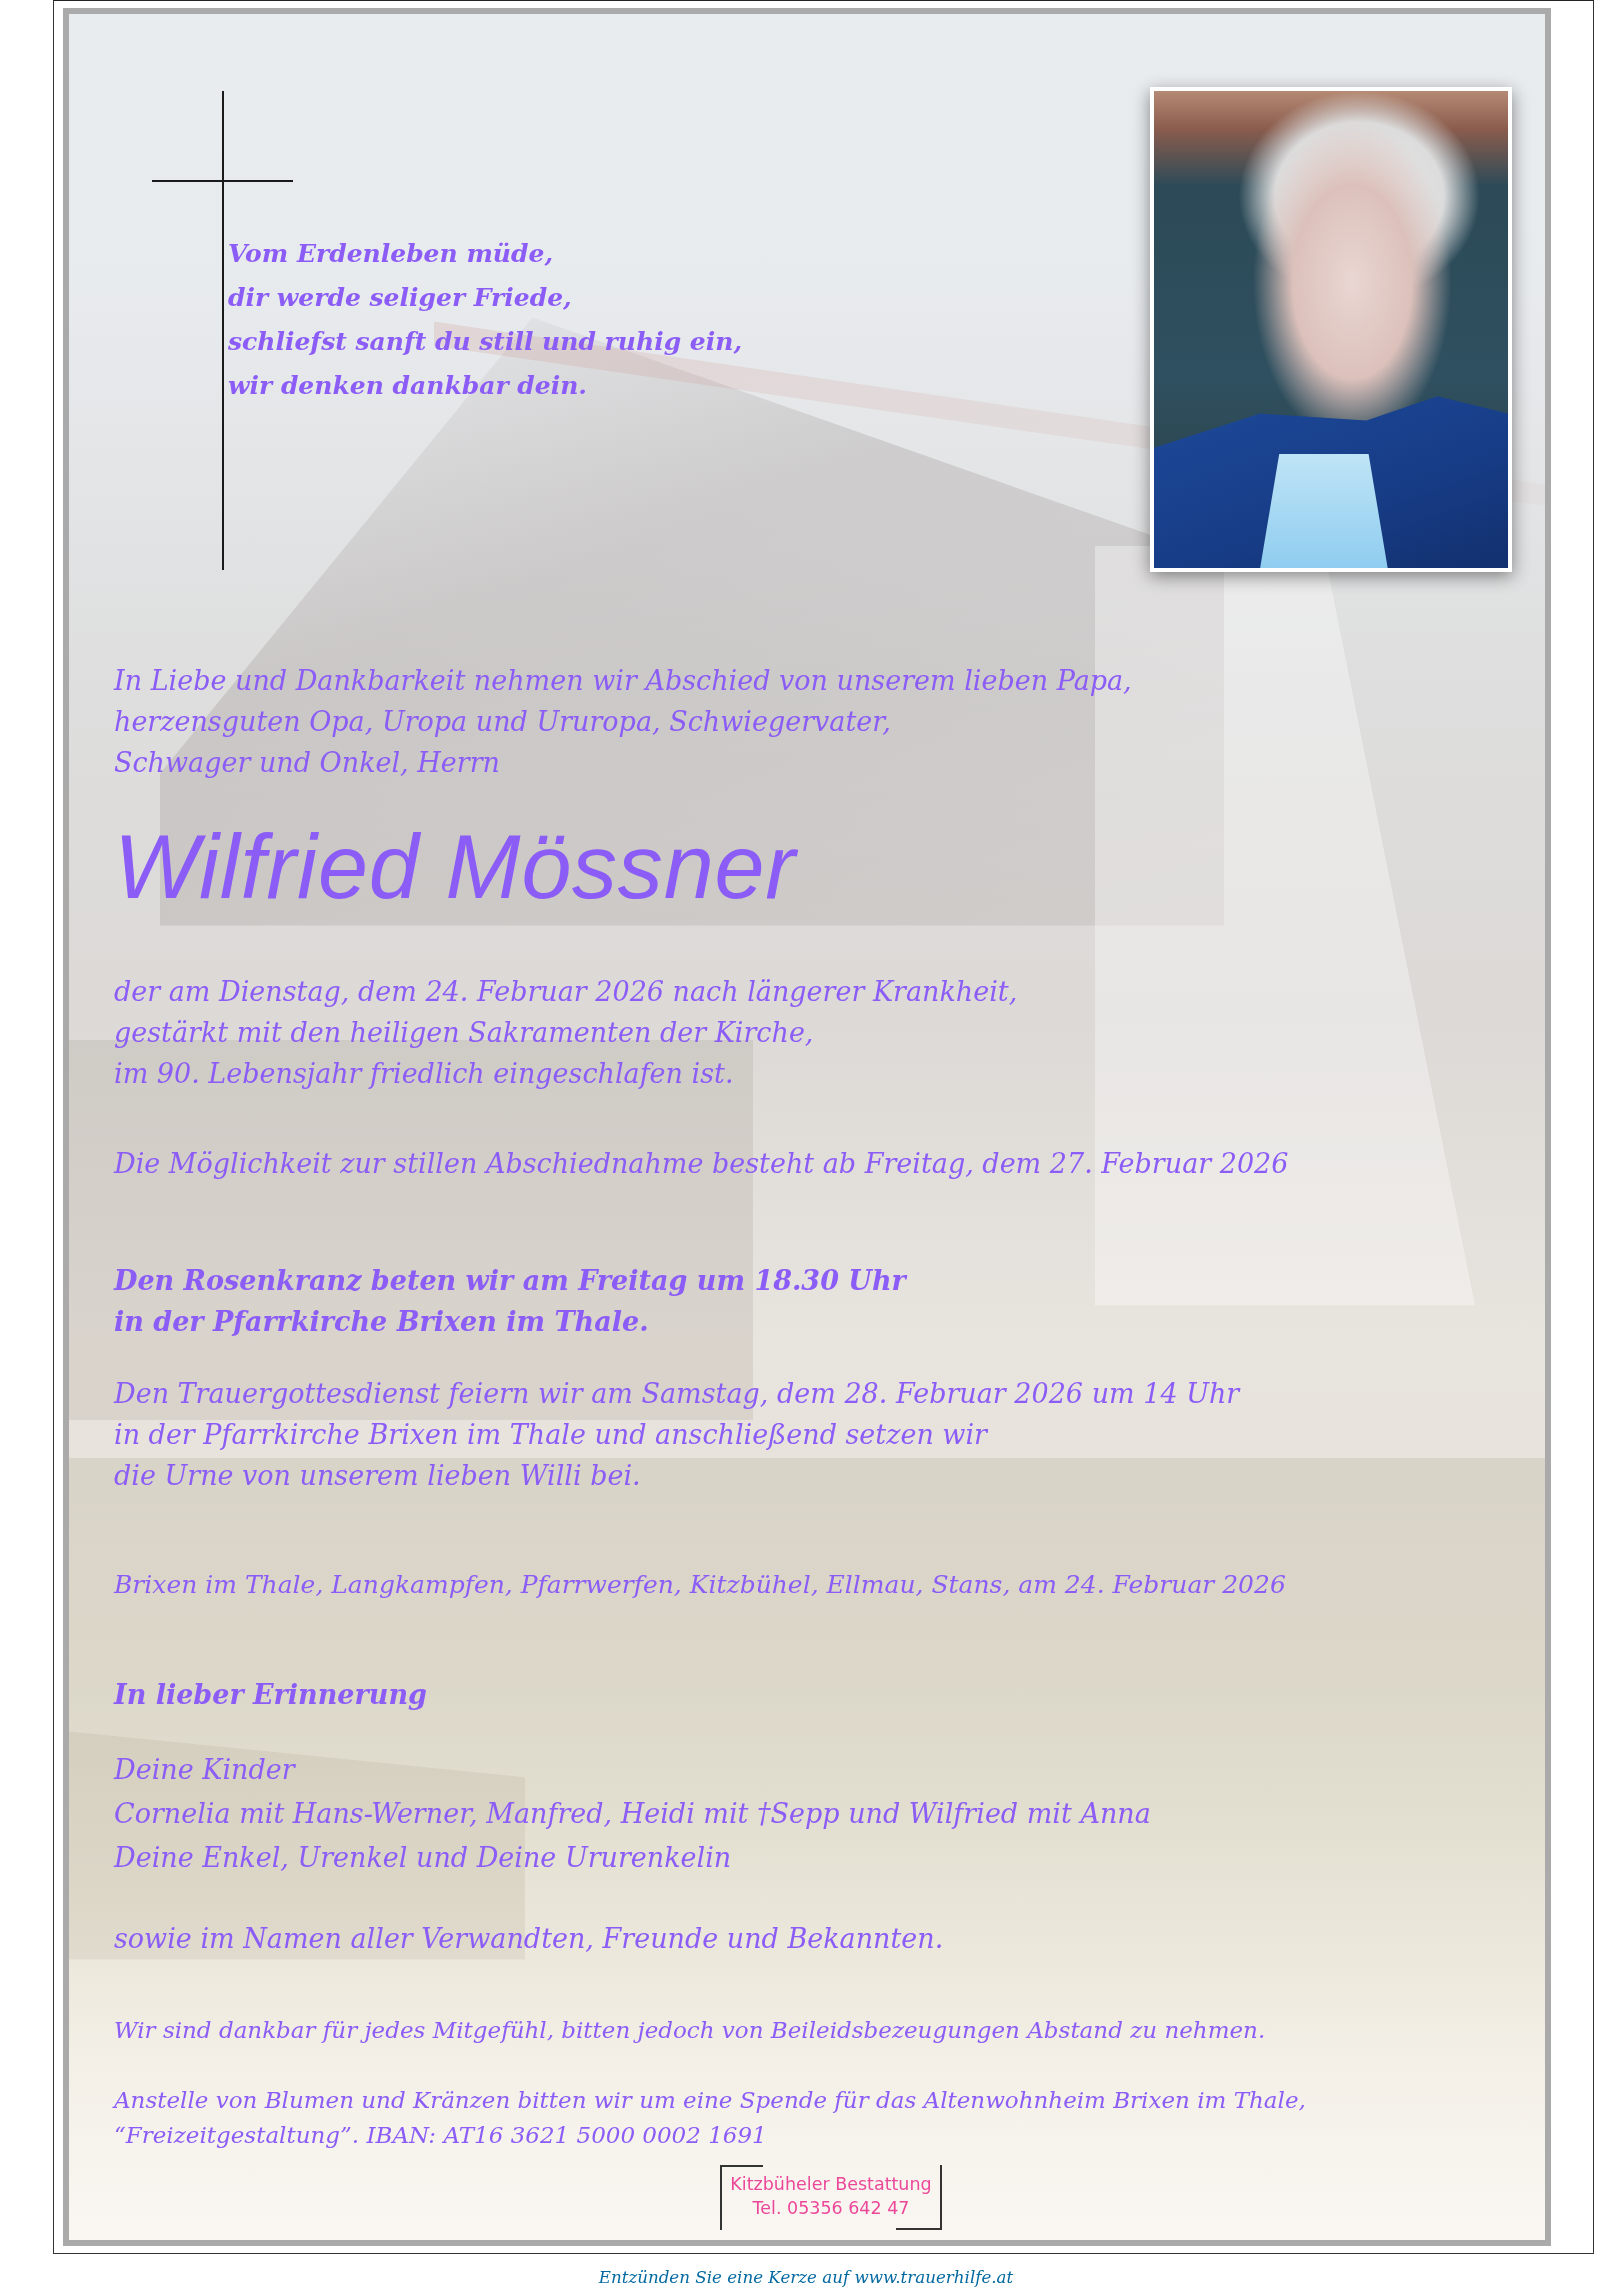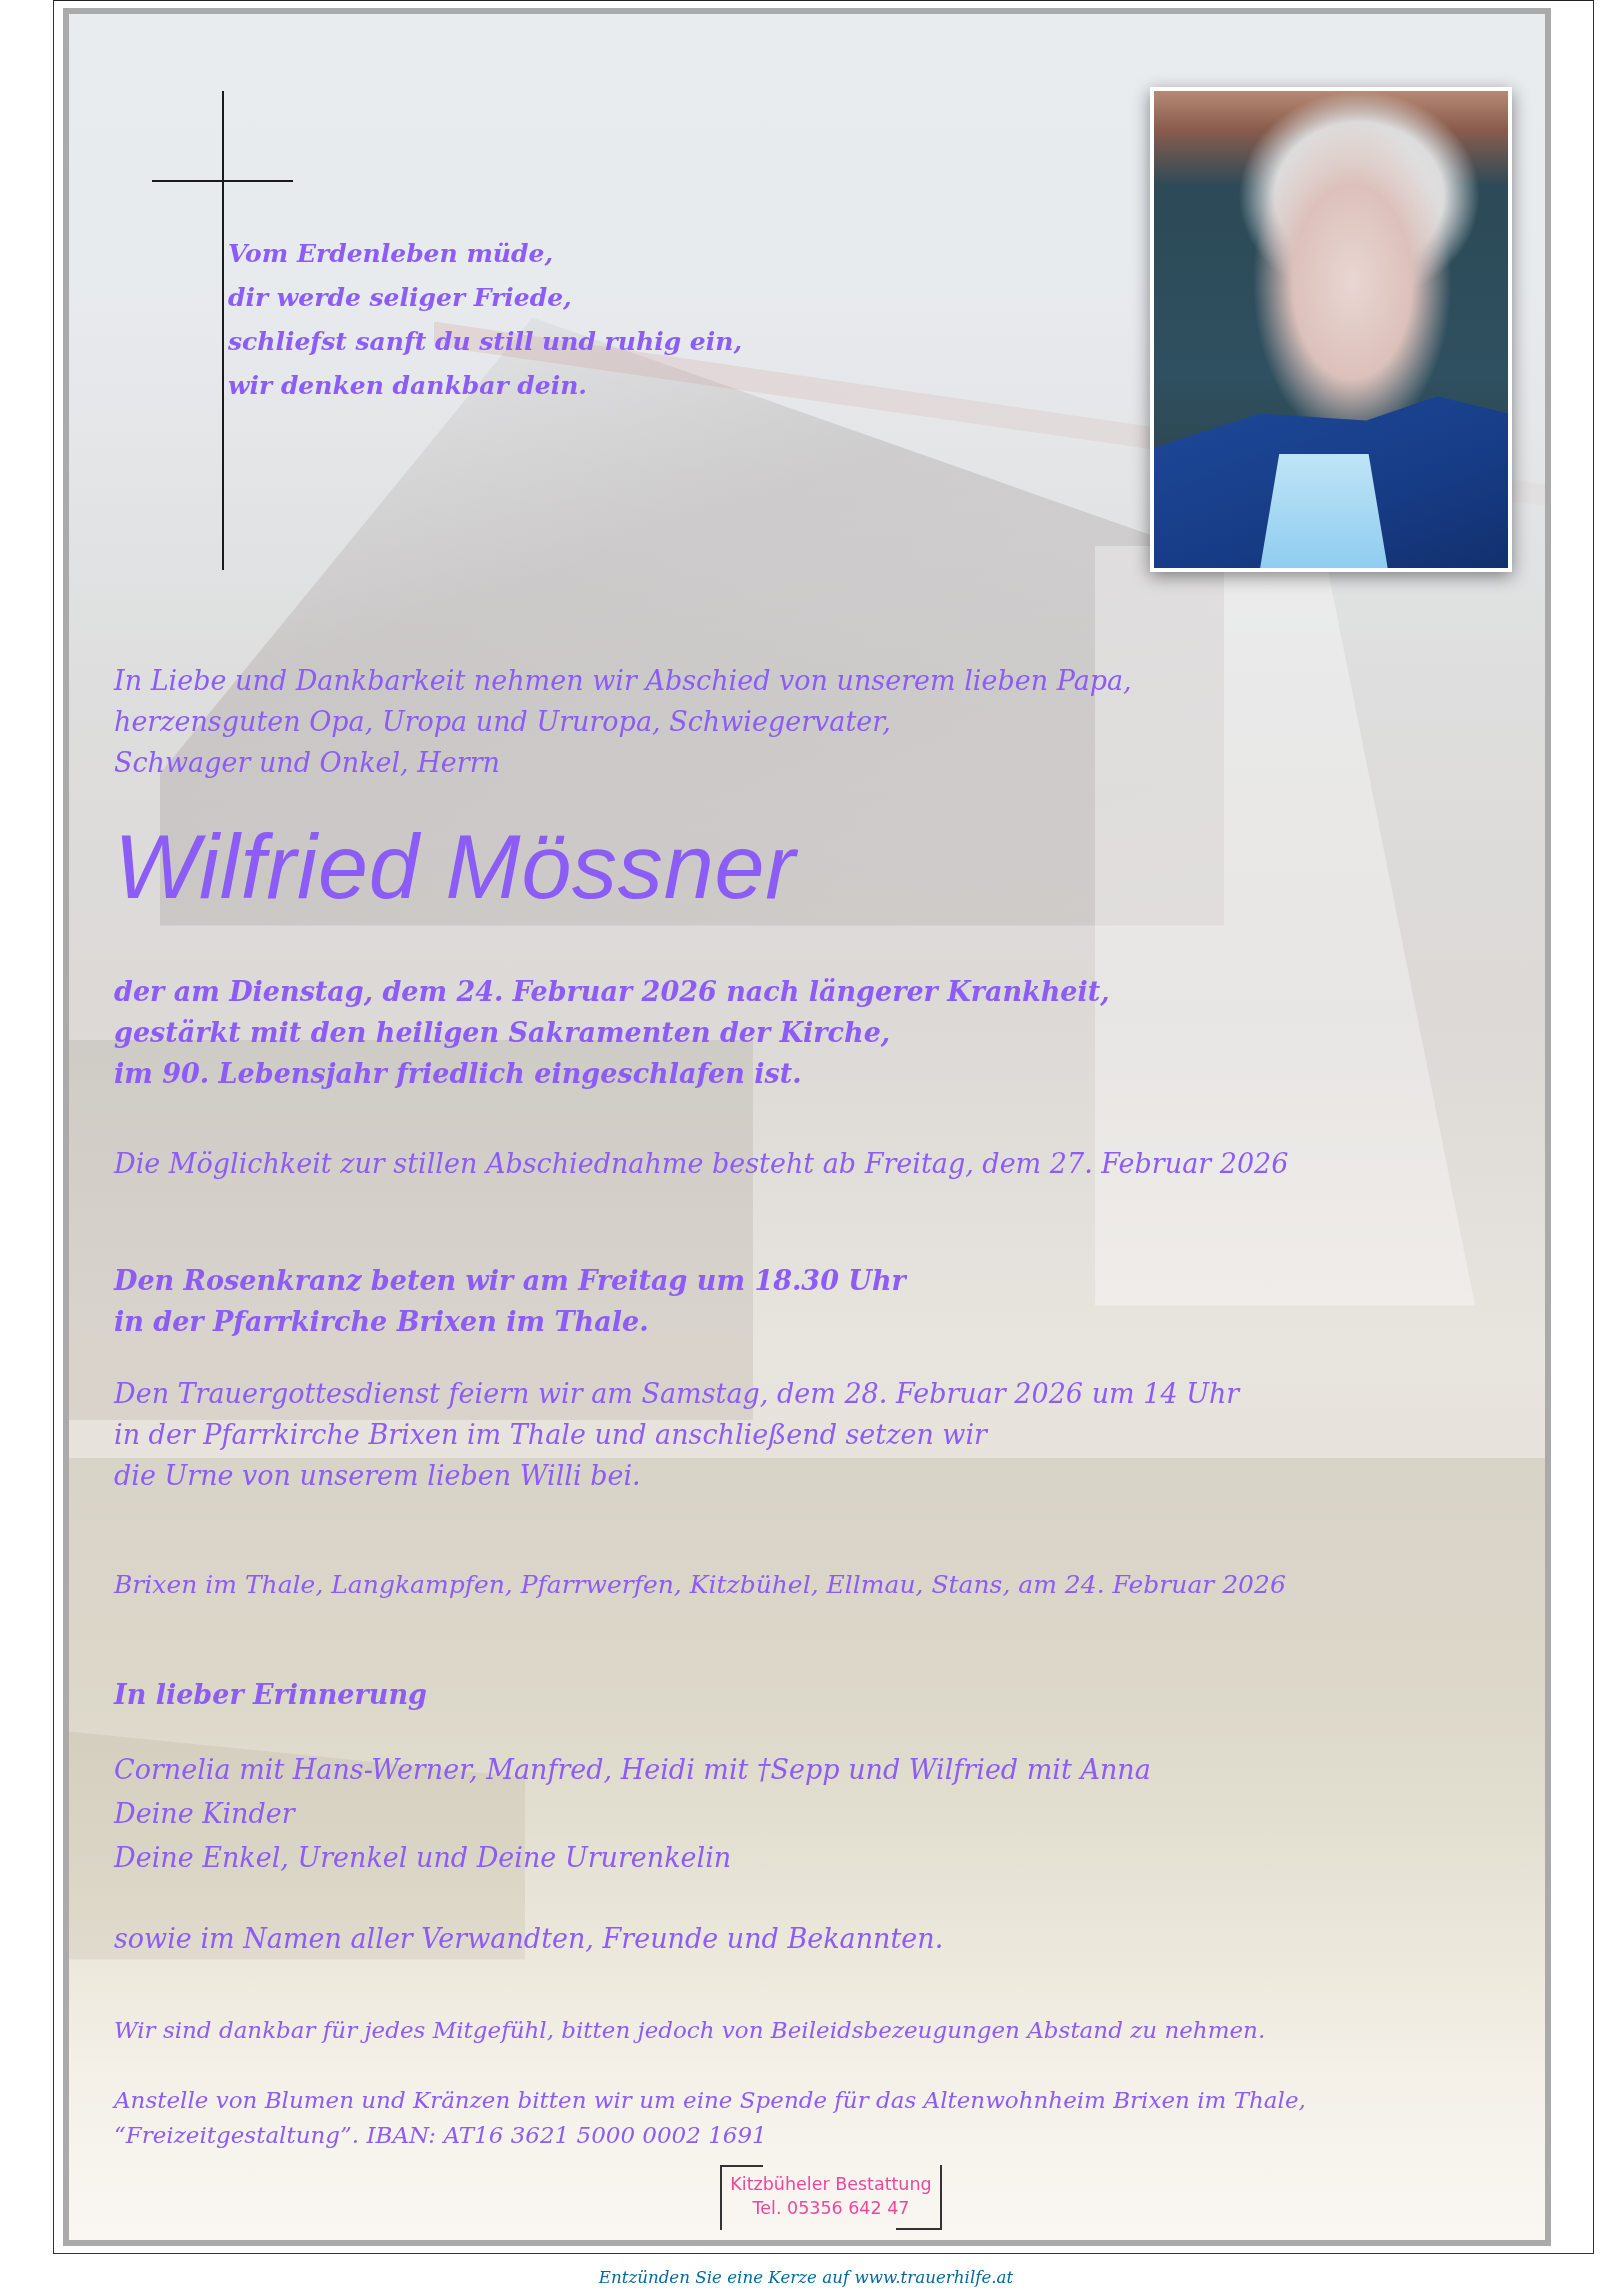--- a/index.html
+++ b/index.html
@@ -26,21 +26,21 @@
       radial-gradient(ellipse 28% 34% at 56% 40%, #e9d6d2 0%, #dcc1bb 60%, rgba(220,190,180,0) 100%),
       radial-gradient(ellipse 34% 22% at 58% 22%, #ececec 0%, #dcdcdc 70%, rgba(220,220,220,0) 100%),
       linear-gradient(180deg, #b58a74 0%, #8a5c4d 8%, #2c4a57 20%, #2f5060 60%, #2a3c40 100%); }
   .photo .jacket { position:absolute; left:0; bottom:0; width:100%; height:36%; background:linear-gradient(160deg,#1d4a9a,#173c86 60%,#12306e); clip-path:polygon(0 30%, 30% 10%, 60% 14%, 80% 0%, 100% 10%, 100% 100%, 0 100%); }
   .photo .shirt { position:absolute; left:30%; bottom:0; width:36%; height:24%; background:linear-gradient(180deg,#bfe4f6,#8fcdf0); clip-path:polygon(15% 0, 85% 0, 100% 100%, 0 100%); }
 
   .text { position:absolute; left:0; width:100%; text-align:left; color:#8b5cf6; font-family:"DejaVu Serif", serif; font-style:italic; }
   .poem { top:232px; left:228px; width:912px; font-size:25px; line-height:44px; font-weight:bold; }
   .intro { top:660px; left:114px; width:1444px; font-size:27px; line-height:41px; }
   .name { top:806px; left:114px; width:1444px; font-size:90px; line-height:122px; font-family:Liberation Sans, sans-serif; font-style:italic; letter-spacing:0.8px; }
-  .passing { top:971px; left:114px; width:1444px; font-size:27px; line-height:41px;font-weight:bold; }
+  .passing { top:971px; left:114px; width:1444px; font-size:27px; line-height:41px; }
   .viewing { top:1143px; left:114px; width:1444px; font-size:27px; line-height:41px; }
   .rosary { top:1260px; left:114px; width:1444px; font-size:27px; line-height:41px;font-weight:bold; }
   .service { top:1373px; left:114px; width:1444px; font-size:27px; line-height:41px; }
   .places { top:1564px; left:114px; width:1444px; font-size:25px; line-height:41px; }
   .memory-title { top:1674px; left:114px; width:1444px; font-size:27px; line-height:41px; font-weight:bold; }
   .children { top:1748px; left:114px; width:1444px; font-size:27px; line-height:44px; }
   .relatives { top:1918px; left:114px; width:1444px; font-size:27px; line-height:41px; }
   .sympathy { top:2013px; left:114px; width:1444px; font-size:23px; line-height:35px; }
   .donation { top:2083px; left:114px; width:1444px; font-size:23px; line-height:35px; }
 
@@ -111,22 +111,22 @@
   <div>Den Trauergottesdienst feiern wir am Samstag, dem 28. Februar 2026 um 14 Uhr</div>
   <div>in der Pfarrkirche Brixen im Thale und anschließend setzen wir</div>
   <div>die Urne von unserem lieben Willi bei.</div>
 </div>
 
 <div class="text places">Brixen im Thale, Langkampfen, Pfarrwerfen, Kitzbühel, Ellmau, Stans, am 24. Februar 2026</div>
 
 <div class="text memory-title">In lieber Erinnerung</div>
 
 <div class="text children">
+  <div>Deine Kinder</div>
   <div>Cornelia mit Hans-Werner, Manfred, Heidi mit †Sepp und Wilfried mit Anna</div>
-  <div>Deine Kinder</div>
   <div>Deine Enkel, Urenkel und Deine Ururenkelin</div>
 </div>
 
 <div class="text relatives">sowie im Namen aller Verwandten, Freunde und Bekannten.</div>
 
 <div class="text sympathy">Wir sind dankbar für jedes Mitgefühl, bitten jedoch von Beileidsbezeugungen Abstand zu nehmen.</div>
 
 <div class="text donation">
   <div>Anstelle von Blumen und Kränzen bitten wir um eine Spende für das Altenwohnheim Brixen im Thale,</div>
   <div>“Freizeitgestaltung”. IBAN: AT16 3621 5000 0002 1691</div>

